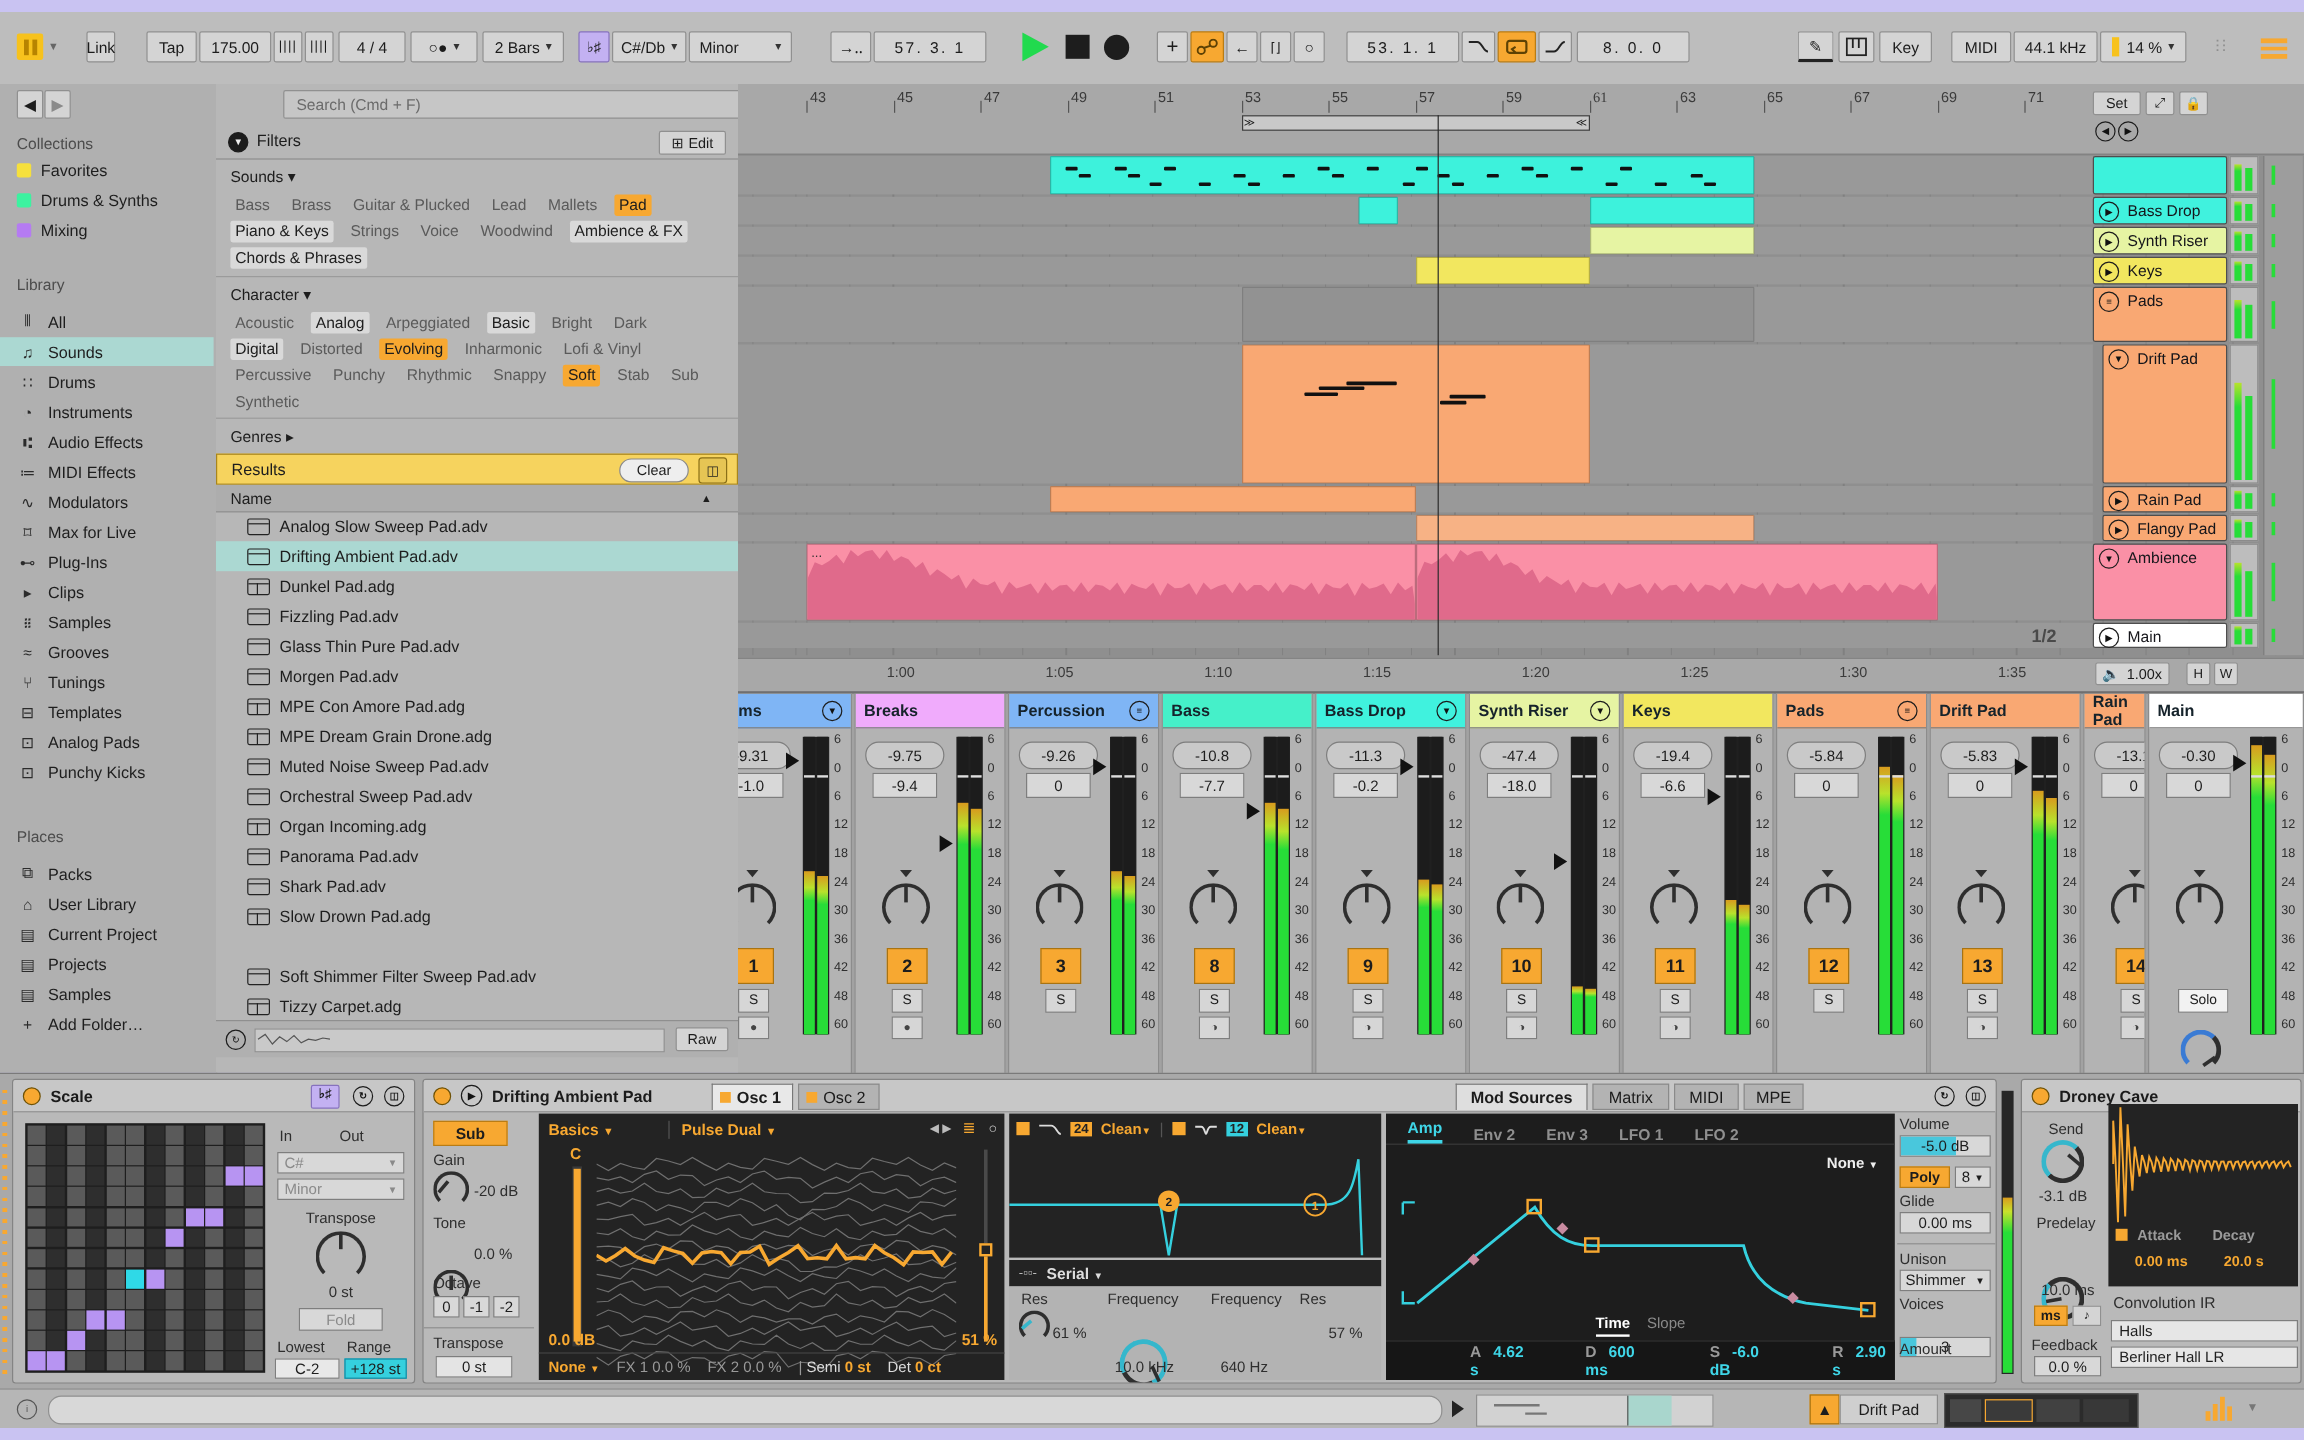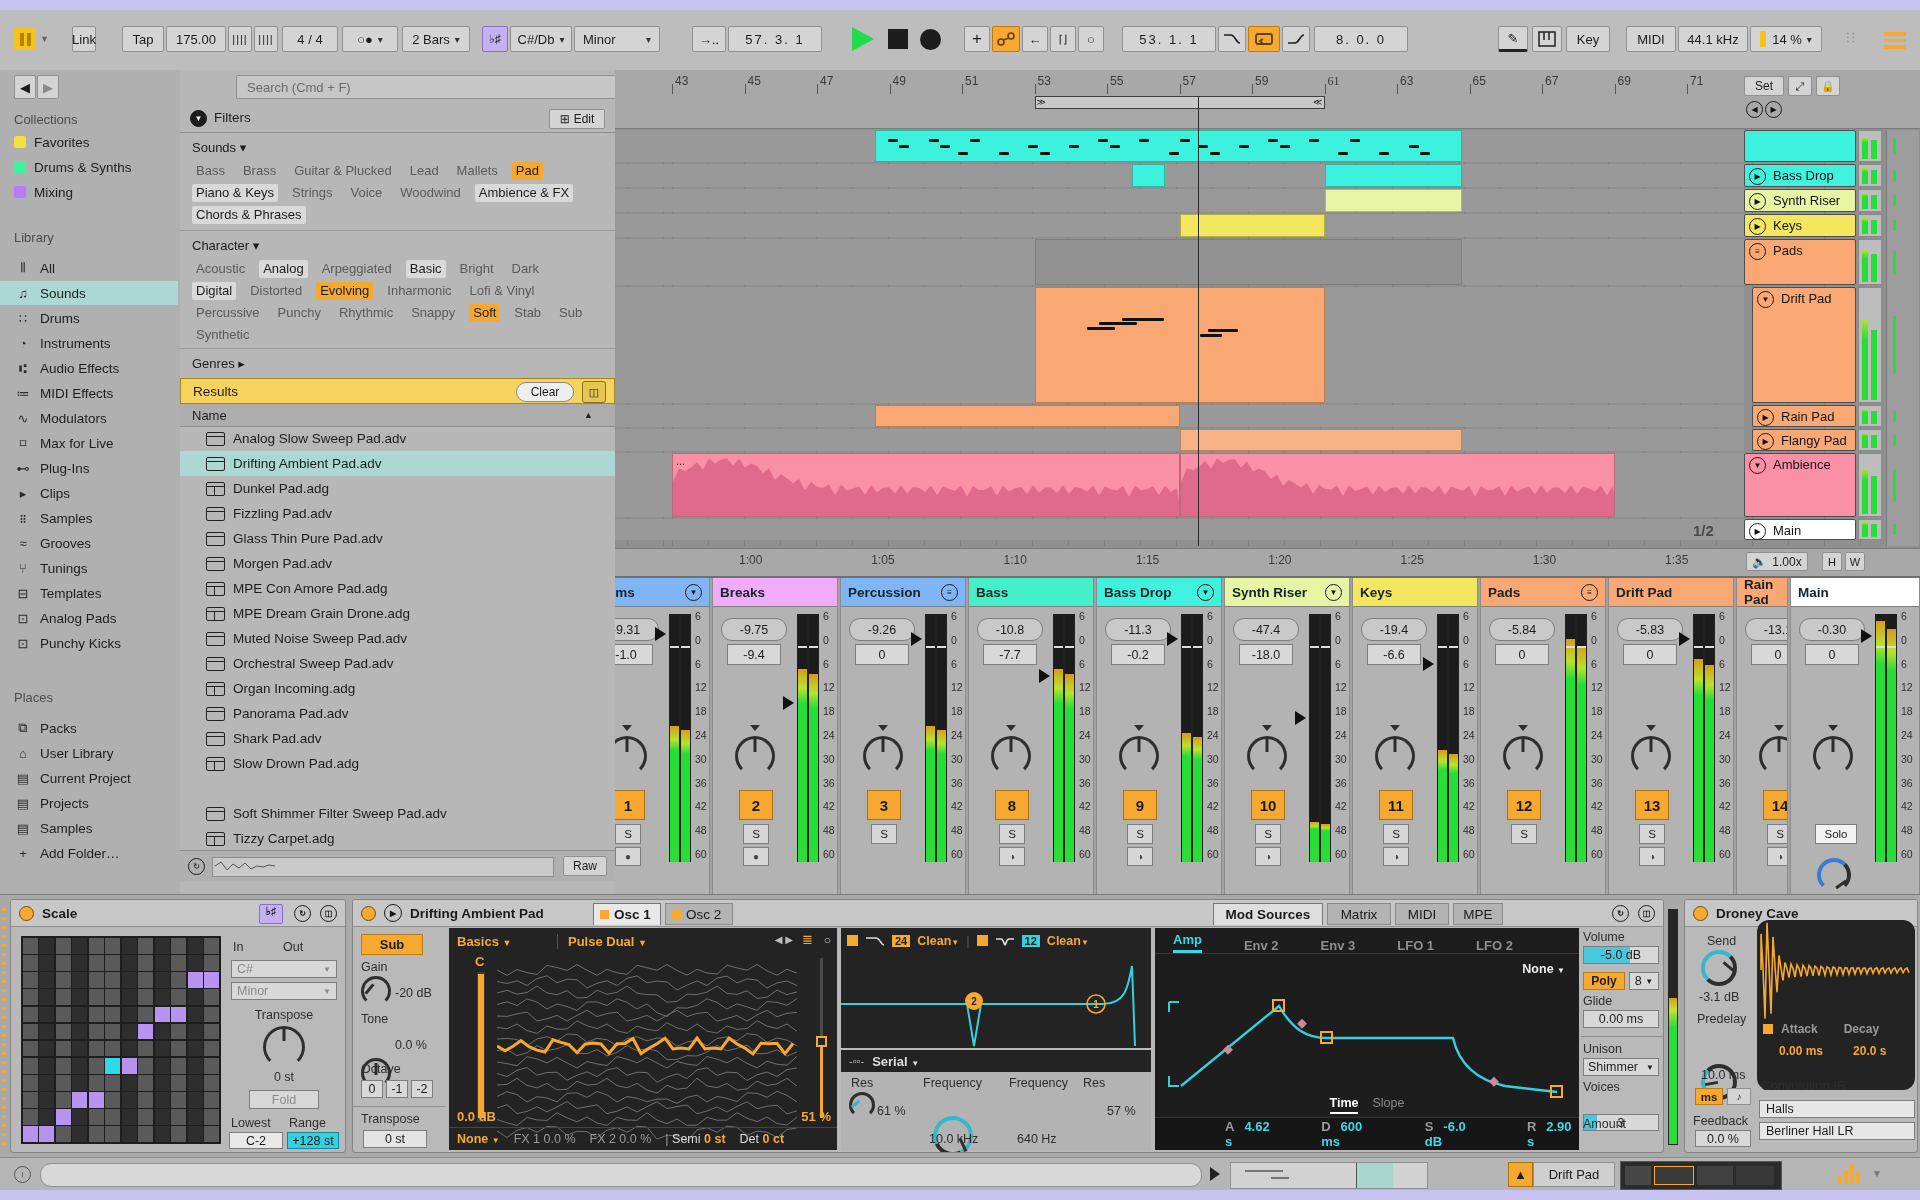--- a/index.html
+++ b/index.html
@@ -1291,21 +1291,21 @@
         <span class="lab abs" style="left:88px;top:60px;">10.0 kHz</span>
         <span class="lab abs" style="left:168px;top:4px;">Frequency</span>
 
         <span class="lab abs" style="left:176px;top:60px;">640 Hz</span>
         <span class="lab abs" style="left:242px;top:4px;">Res</span>
 
         <span class="lab abs" style="left:266px;top:32px;">57 %</span>
       </div>
 
       <div class="dark" style="left:802px;top:28px;width:424px;height:222px;background:#1d1d1d;">
-        <div class="abs" style="left:0;top:0;right:0;height:26px;display:flex;align-items:flex-end;gap:42px;padding:0 18px;border-bottom:1px solid #3a3a3a;box-sizing:border-box;" id="mod-subtabs">
+        <div class="abs" style="left:0;top:0;right:0;height:26px;display:flex;align-items:flex-end;gap:26px;padding:0 18px;border-bottom:1px solid #3a3a3a;box-sizing:border-box;" id="mod-subtabs">
             <span class="subtab act">Amp</span>
             <span class="subtab">Env 2</span>
             <span class="subtab">Env 3</span>
             <span class="subtab">LFO 1</span>
             <span class="subtab">LFO 2</span>
           </div>
         <span class="abs" style="right:14px;top:34px;color:#eee;font-weight:bold;font-size:12.5px;"><span>None</span> <span style="font-size:8px;">▼</span></span>
         <svg class="abs" style="left:6px;top:30px;" width="412" height="140">
           <path d="M8,54 L8,44 M8,44 L18,44 M8,118 L8,128 L18,128" stroke="#35d0de" stroke-width="2" fill="none"></path>
           <path d="M20,128 L118,48 C132,72 146,80 166,80 L292,80 C298,106 316,122 344,128 L396,134" fill="none" stroke="#35d0de" stroke-width="2.4"></path>
@@ -1370,21 +1370,21 @@
       <span class="lab abs" style="left:14px;top:90px;">-3.1 dB</span>
       <span class="lab abs" style="left:12px;top:112px;">Predelay</span>
       <div class="knob abs" style="left:16px;top:128px;width:36px;height:36px;border:4px solid #2e2e2e;border-left-color:#35b7cc;">
           <i style="position:absolute;left:0px;top:14px;width:13px;height:3px;background:#2e2e2e;transform:rotate(-10deg);"></i>
         </div>
       <span class="lab abs" style="left:16px;top:168px;">10.0 ms</span>
       <div class="seg on abs" style="left:10px;top:188px;width:28px;height:17px;font-size:11.5px;font-weight:bold;">ms</div>
       <div class="seg abs" style="left:42px;top:188px;width:24px;height:17px;font-size:10px;">♪</div>
       <span class="lab abs" style="left:8px;top:214px;">Feedback</span>
       <div class="vbox abs" style="left:10px;top:230px;width:56px;height:17px;">0.0 %</div>
-      <div class="dark" style="left:72px;top:20px;width:158px;height:170px;border-radius:12px;">
+      <div class="dark" style="left:72px;top:20px;width:158px;height:152px;">
         <svg id="ir-svg" width="158" height="100">
             <path d="M4 50 L4 13.9 L6 48.3 L8 98.6 L10 2.8 L12 46.4 L14 93.7 L16 16.9 L18 46.8 L20 72.3 L22 35.5 L24 48.1 L26 60.4 L28 42.6 L30 48.6 L32 57.6 L34 44.1 L36 48.5 L38 57.0 L40 44.8 L42 48.4 L44 56.5 L46 45.3 L48 48.3 L50 56.2 L52 45.7 L54 48.2 L56 55.8 L58 46.2 L60 48.1 L62 55.5 L64 46.5 L66 48.1 L68 55.2 L70 46.9 L72 48.0 L74 54.9 L76 47.2 L78 48.0 L80 54.6 L82 47.5 L84 48.0 L86 54.4 L88 47.7 L90 48.0 L92 54.2 L94 48.0 L96 47.9 L98 54.0 L100 48.2 L102 47.9 L104 53.8 L106 48.4 L108 47.9 L110 53.6 L112 48.6 L114 47.9 L116 53.4 L118 48.7 L120 47.9 L122 53.3 L124 48.9 L126 47.9 L128 53.1 L130 49.0 L132 47.9 L134 53.0 L136 49.1 L138 47.9 L140 52.9 L142 49.3 L144 47.9 L146 52.8 L148 49.4 L150 47.9 L152 52.6" fill="none" stroke="#f7a831" stroke-width="1.6"></path>
           </svg>
         <div class="abs" style="left:6px;top:102px;display:flex;align-items:center;gap:8px;">
           <i style="width:10px;height:10px;background:#f7a831;"></i>
           <span style="color:#9a9a9a;font-weight:bold;font-size:12px;">Attack</span>
           <span style="color:#9a9a9a;font-weight:bold;font-size:12px;margin-left:18px;">Decay</span>
         </div>
         <div class="abs" style="left:22px;top:124px;display:flex;gap:30px;">
           <span style="color:#f7a831;font-weight:bold;font-size:12px;">0.00 ms</span>

